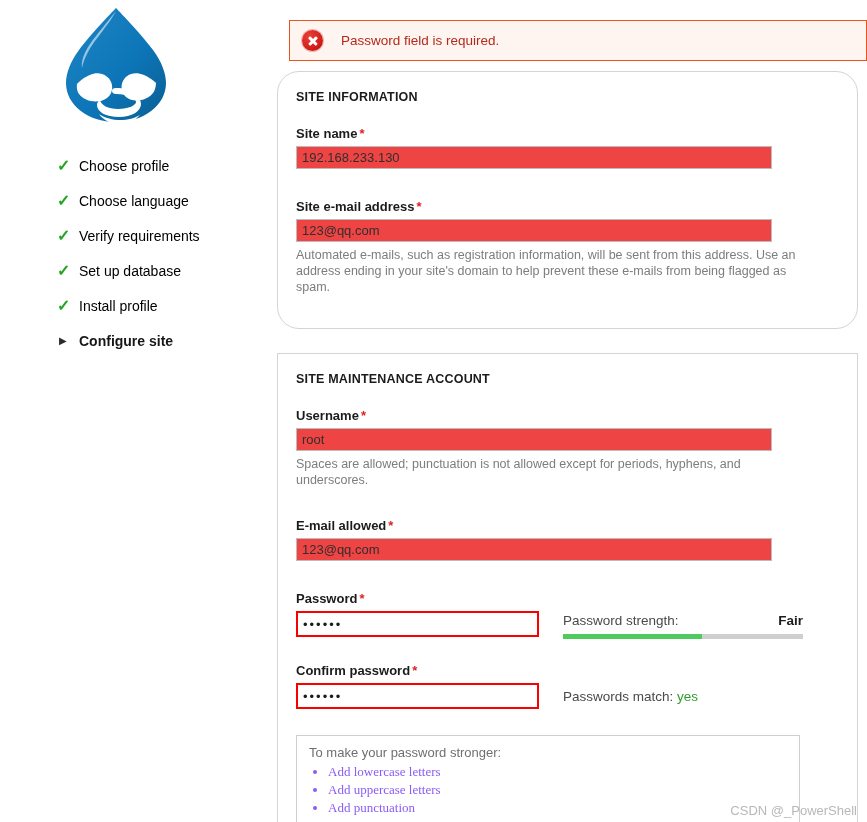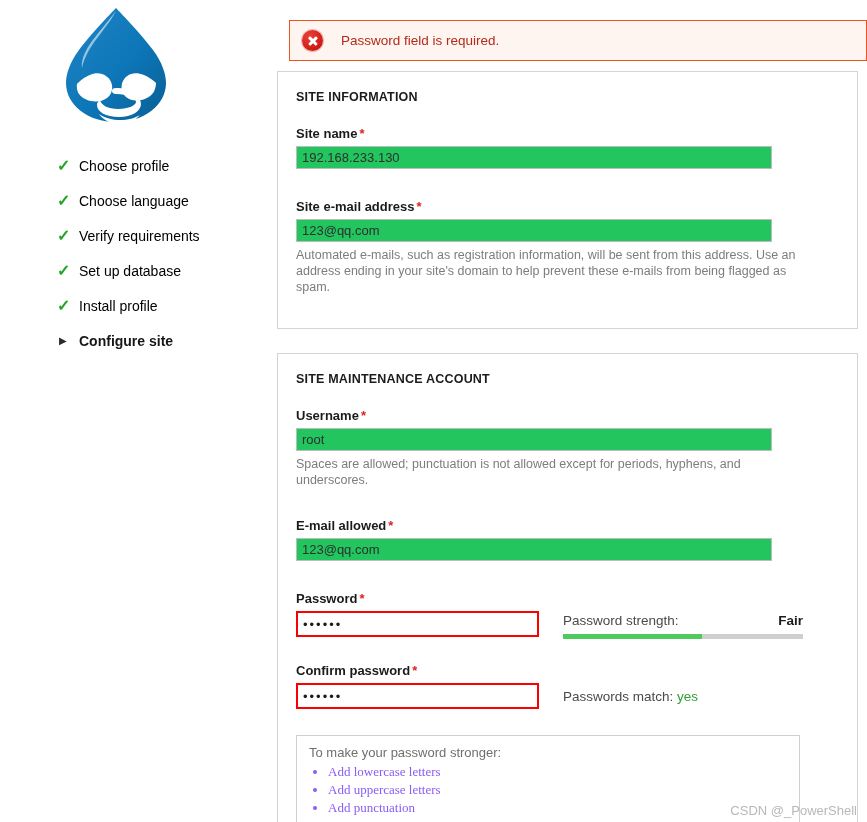--- a/index.html
+++ b/index.html
@@ -131,21 +131,21 @@
 
   
   .panel {
     position: absolute;
     left: 0;
     width: 581px;
     box-sizing: border-box;
     background: #ffffff;
     border: 1px solid #d4d4d4;
   }
-  .panel-site-info { top: 71px; height: 258px; }
+  .panel-site-info { top: 71px; height: 258px; border-radius: 22px; }
   .panel-account   { top: 353px; height: 479px; border-bottom: none; }
 
   .panel-inner {
     padding: 18px 18px 0 18px;
   }
   .panel-title {
     font-size: 12.5px;
     font-weight: bold;
     color: #1b1b1b;
     letter-spacing: 0.2px;
@@ -163,21 +163,21 @@
     color: #e02020;
     font-weight: bold;
     margin-left: 2px;
   }
   .text-input {
     display: block;
     width: 476px;
     height: 23px;
     box-sizing: border-box;
     border: 1px solid #bcbcbc;
-    background: #22c55e;
+    background: #ef4444;
     font-family: "Liberation Sans", sans-serif;
     font-size: 13px;
     color: #2f2f2f;
     padding: 2px 5px;
     outline: none;
   }
   .help-text {
     font-size: 12.5px;
     color: #7d7d7d;
     line-height: 16px;

